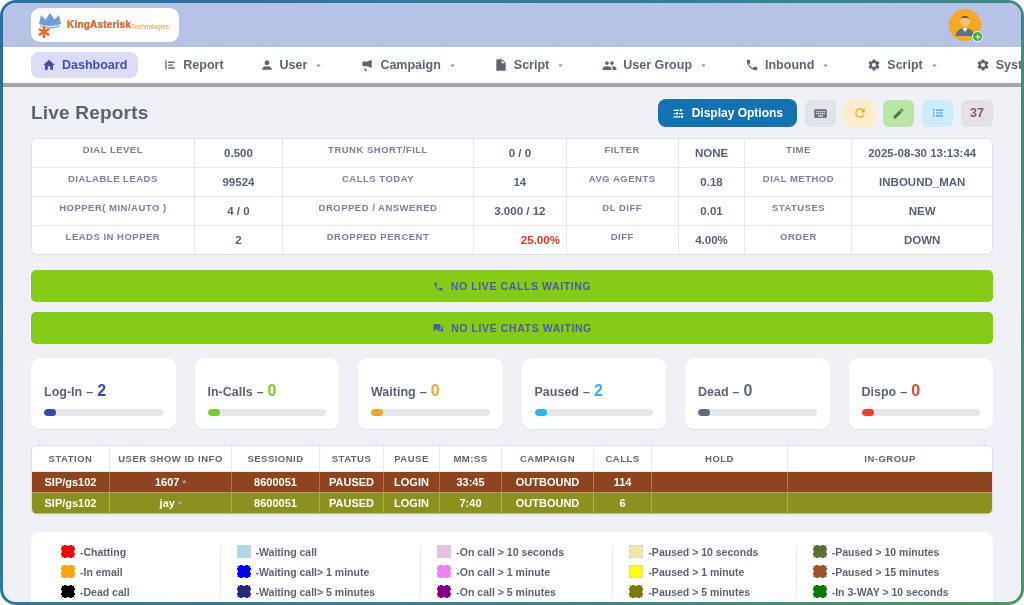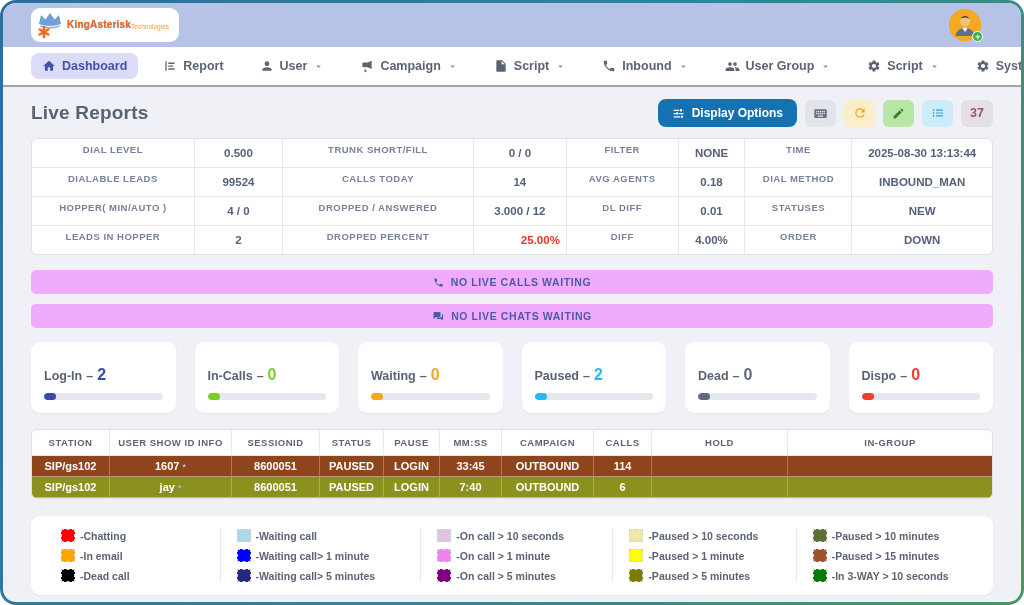--- a/index.html
+++ b/index.html
@@ -16,21 +16,21 @@
   .logo-name { font-size:10px; font-weight:bold; color:#f26a21; letter-spacing:.2px; text-shadow:0 0 1px #4a7fc1; }
   .logo-tag { font-size:6.5px; color:#f59a3e; margin-top:2px; align-self:flex-end; }
   .avatar { position:relative; width:32px; height:32px; border-radius:50%; background:#f6a821; display:flex; align-items:flex-end; justify-content:center; overflow:visible; cursor:pointer; }
   .avatar svg { border-radius:50%; }
   .status-dot { position:absolute; right:-2px; bottom:-1px; width:11px; height:11px; border-radius:50%; background:#35b23a; border:1.5px solid #fff; }
   .status-dot::before, .status-dot::after { content:""; position:absolute; background:#fff; left:50%; top:50%; }
   .status-dot::before { width:5px; height:1.4px; transform:translate(-50%,-50%); }
   .status-dot::after { width:1.4px; height:5px; transform:translate(-50%,-50%); }
 
   
-  .navbar { height:40px; background:#fff; border-bottom:2px solid #a3a3a3; display:flex; align-items:center; gap:14px; padding:0 28px; flex:0 0 auto; }
+  .navbar { height:40px; background:#fff; border-bottom:4px solid #a3a3a3; display:flex; align-items:center; gap:14px; padding:0 28px; flex:0 0 auto; }
   .nav-item { display:flex; align-items:center; gap:6px; font-size:12.5px; font-weight:600; color:#5c6474; padding:6px 11px; border-radius:8px; cursor:pointer; white-space:nowrap; }
   .nav-item svg { flex:0 0 auto; }
   .nav-item.active { background:#dcdcf9; color:#4351a8; }
   .caret { opacity:.7; }
 
   main { padding:12px 28px 14px; flex:1 1 auto; }
 
   .page-head { display:flex; align-items:center; justify-content:space-between; margin-bottom:11px; }
   .page-title { font-size:19px; font-weight:bold; color:#5a6374; letter-spacing:.2px; }
   .toolbar { display:flex; align-items:center; gap:8px; }
@@ -46,21 +46,21 @@
   .stats-card { background:#fff; border:1px solid #dde0ea; border-radius:6px; overflow:hidden; margin-bottom:15px; }
   .srow { display:grid; grid-template-columns:1.75fr .95fr 2.05fr 1fr 1.2fr .72fr 1.15fr 1.5fr; border-bottom:1px solid #e6e8f0; }
   .srow:last-child { border-bottom:none; }
   .scell { padding:8px 6px; text-align:center; border-right:1px solid #e6e8f0; overflow:hidden; white-space:nowrap; }
   .scell:last-child { border-right:none; }
   .sl { font-size:9.5px; font-weight:bold; color:#78819a; letter-spacing:.5px; line-height:11px; padding-top:5px; }
   .sv { font-size:11.5px; color:#55607a; font-weight:600; }
   .sv.danger { font-weight:bold;text-align:right; }
 
   
-  .banner { background:#f0abfc; border-radius:5px; height:24px; display:flex; align-items:center; justify-content:center; gap:7px; color:#4d59a9; font-size:10.5px; font-weight:bold; letter-spacing:.6px; margin-bottom:10px; }
+  .banner { background:#84cc16; border-radius:5px; height:32px; display:flex; align-items:center; justify-content:center; gap:7px; color:#4d59a9; font-size:10.5px; font-weight:bold; letter-spacing:.6px; margin-bottom:10px; }
 
   
   .cards { display:grid; grid-template-columns:repeat(6,1fr); gap:19px; margin:14px 0 16px; }
   .scard { background:#fff; border-radius:9px; box-shadow:0 1px 2px rgba(60,70,110,.07); padding:24px 13px 13px; }
   .scard-title { font-size:12.5px; font-weight:bold; color:#5a6374; margin-bottom:9px; display:flex; align-items:baseline; gap:4px; }
   .scard-num { font-size:16px; font-weight:bold; }
   .track { height:7px; background:#e5e7ec; border-radius:4px; position:relative; overflow:hidden; }
   .fill { position:absolute; left:0; top:0; bottom:0; width:12px; border-radius:4px; }
 
   
@@ -152,33 +152,33 @@
     <a class="nav-item">
       <svg width="14" height="14" viewBox="0 0 24 24" fill="currentColor">
             <path d="M14 2H6a2 2 0 0 0-2 2v16a2 2 0 0 0 2 2h12a2 2 0 0 0 2-2V8l-6-6zm-1 7V3.5L18.5 9H13z"></path>
           </svg>
       <span>Script</span>
       <svg class="caret" width="11" height="11" viewBox="0 0 24 24" fill="currentColor">
             <path d="M7 10l5 5 5-5z"></path>
           </svg>
     </a>
     <a class="nav-item">
-      <svg width="14" height="14" viewBox="0 0 24 24" fill="currentColor">
-            <path d="M6.62 10.79c1.44 2.83 3.76 5.14 6.59 6.59l2.2-2.21c.27-.27.67-.36 1.02-.24 1.12.37 2.33.57 3.57.57.55 0 1 .45 1 1V20c0 .55-.45 1-1 1-9.39 0-17-7.61-17-17 0-.55.45-1 1-1h3.5c.55 0 1 .45 1 1 0 1.25.2 2.45.57 3.57.11.35.03.74-.25 1.02l-2.2 2.2z"></path>
-          </svg>
-      <span>Inbound</span>
-      <svg class="caret" width="11" height="11" viewBox="0 0 24 24" fill="currentColor">
-            <path d="M7 10l5 5 5-5z"></path>
-          </svg>
-    </a>
-    <a class="nav-item">
       <svg width="15" height="15" viewBox="0 0 24 24" fill="currentColor">
             <path d="M16 11c1.66 0 2.99-1.34 2.99-3S17.66 5 16 5s-3 1.34-3 3 1.34 3 3 3zm-8 0c1.66 0 2.99-1.34 2.99-3S9.66 5 8 5 5 6.34 5 8s1.34 3 3 3zm0 2c-2.33 0-7 1.17-7 3.5V19h14v-2.5C15 14.17 10.33 13 8 13zm8 0c-.29 0-.62.02-.97.05 1.16.84 1.97 1.97 1.97 3.45V19h6v-2.5c0-2.33-4.67-3.5-7-3.5z"></path>
           </svg>
       <span>User Group</span>
+      <svg class="caret" width="11" height="11" viewBox="0 0 24 24" fill="currentColor">
+            <path d="M7 10l5 5 5-5z"></path>
+          </svg>
+    </a>
+    <a class="nav-item">
+      <svg width="14" height="14" viewBox="0 0 24 24" fill="currentColor">
+            <path d="M6.62 10.79c1.44 2.83 3.76 5.14 6.59 6.59l2.2-2.21c.27-.27.67-.36 1.02-.24 1.12.37 2.33.57 3.57.57.55 0 1 .45 1 1V20c0 .55-.45 1-1 1-9.39 0-17-7.61-17-17 0-.55.45-1 1-1h3.5c.55 0 1 .45 1 1 0 1.25.2 2.45.57 3.57.11.35.03.74-.25 1.02l-2.2 2.2z"></path>
+          </svg>
+      <span>Inbound</span>
       <svg class="caret" width="11" height="11" viewBox="0 0 24 24" fill="currentColor">
             <path d="M7 10l5 5 5-5z"></path>
           </svg>
     </a>
     <a class="nav-item">
       <svg width="14" height="14" viewBox="0 0 24 24" fill="currentColor">
             <path d="M19.14 12.94c.04-.3.06-.61.06-.94s-.02-.64-.07-.94l2.03-1.58a.49.49 0 0 0 .12-.61l-1.92-3.32a.49.49 0 0 0-.59-.22l-2.39.96c-.5-.38-1.03-.7-1.62-.94l-.36-2.54a.48.48 0 0 0-.48-.41h-3.84c-.24 0-.43.17-.47.41l-.36 2.54c-.59.24-1.13.57-1.62.94l-2.39-.96a.48.48 0 0 0-.59.22L2.73 8.87c-.12.21-.08.47.12.61l2.03 1.58c-.05.3-.09.63-.09.94s.02.64.07.94l-2.03 1.58a.49.49 0 0 0-.12.61l1.92 3.32c.12.22.37.29.59.22l2.39-.96c.5.38 1.03.7 1.62.94l.36 2.54c.05.24.24.41.48.41h3.84c.24 0 .44-.17.47-.41l.36-2.54c.59-.24 1.13-.56 1.62-.94l2.39.96c.22.08.47 0 .59-.22l1.92-3.32c.12-.22.07-.47-.12-.61l-2.01-1.58zM12 15.6A3.6 3.6 0 1 1 12 8.4a3.6 3.6 0 0 1 0 7.2z"></path>
           </svg>
       <span>Script</span>
       <svg class="caret" width="11" height="11" viewBox="0 0 24 24" fill="currentColor">

